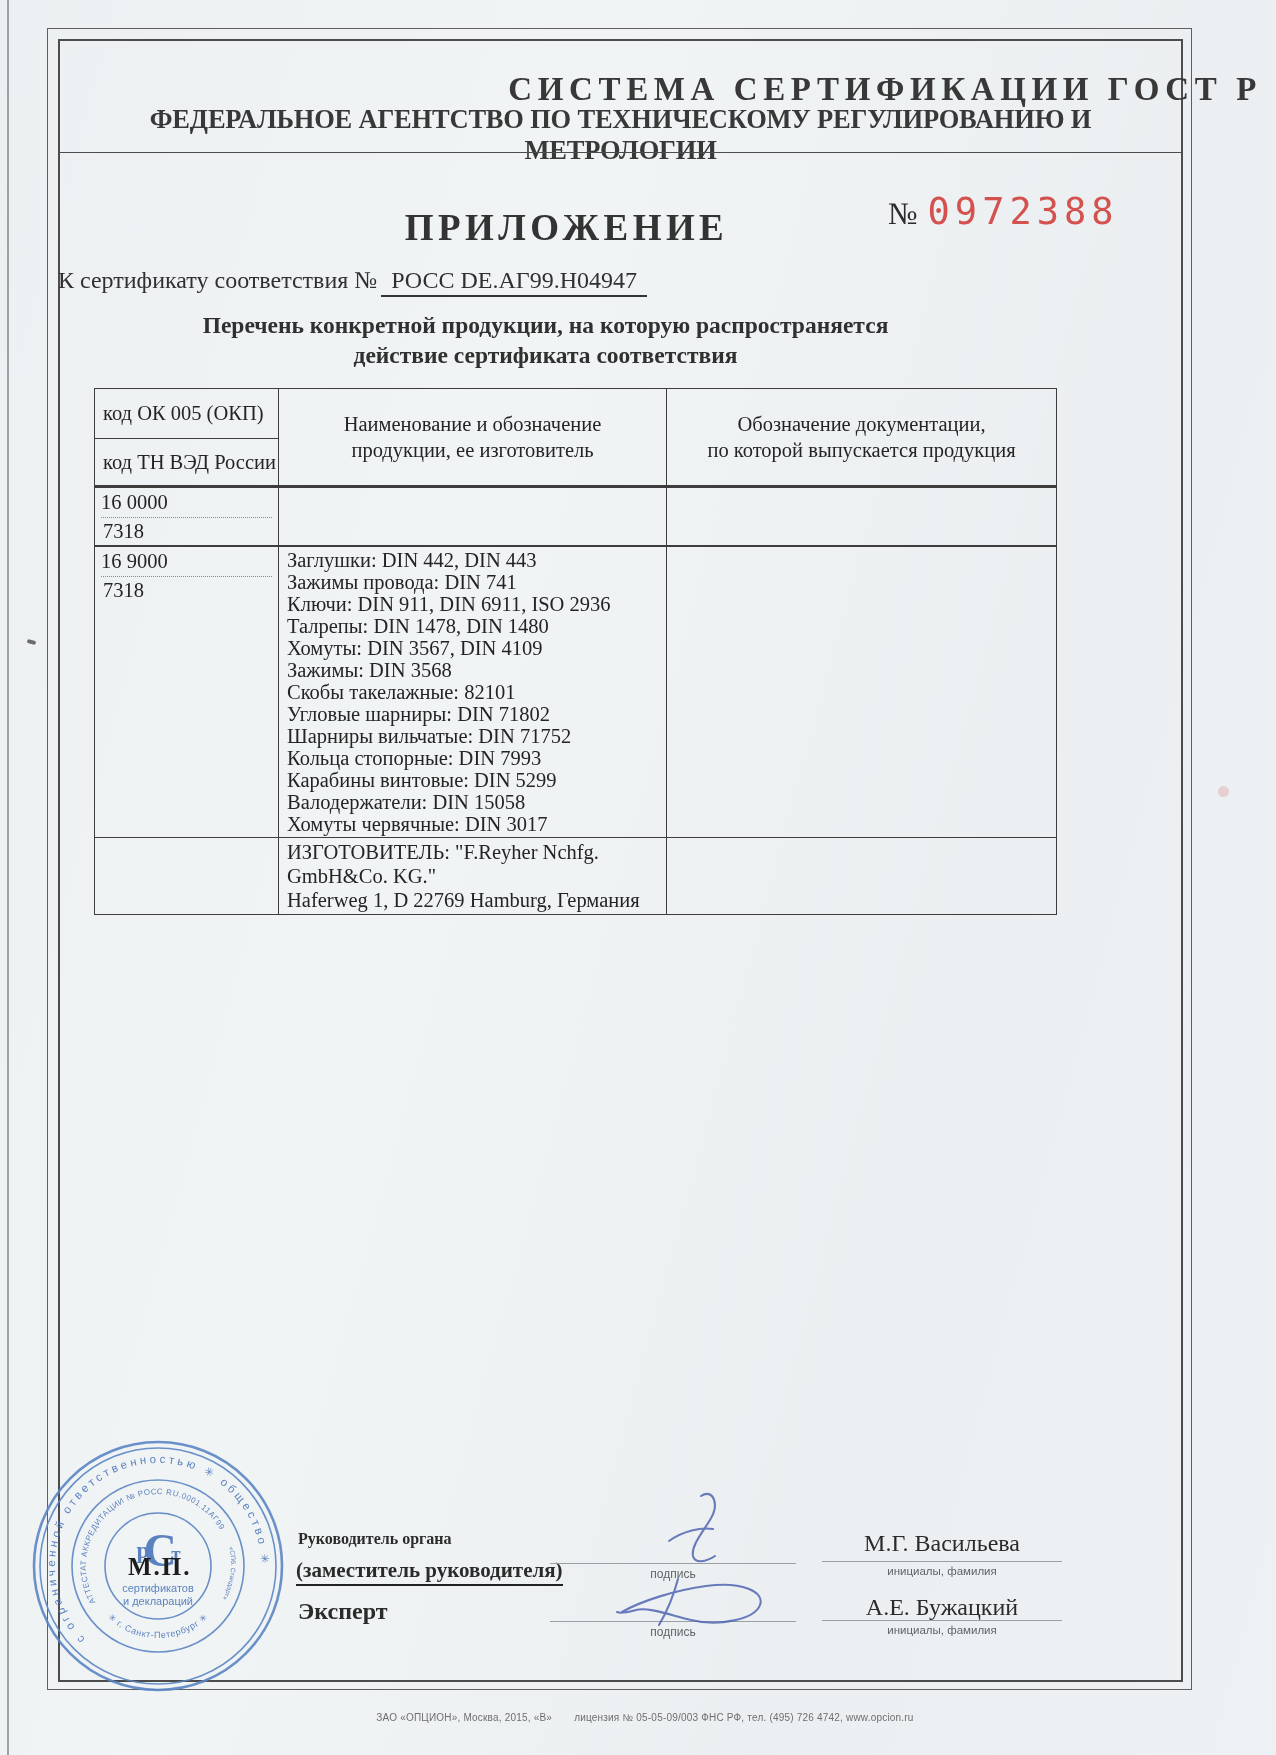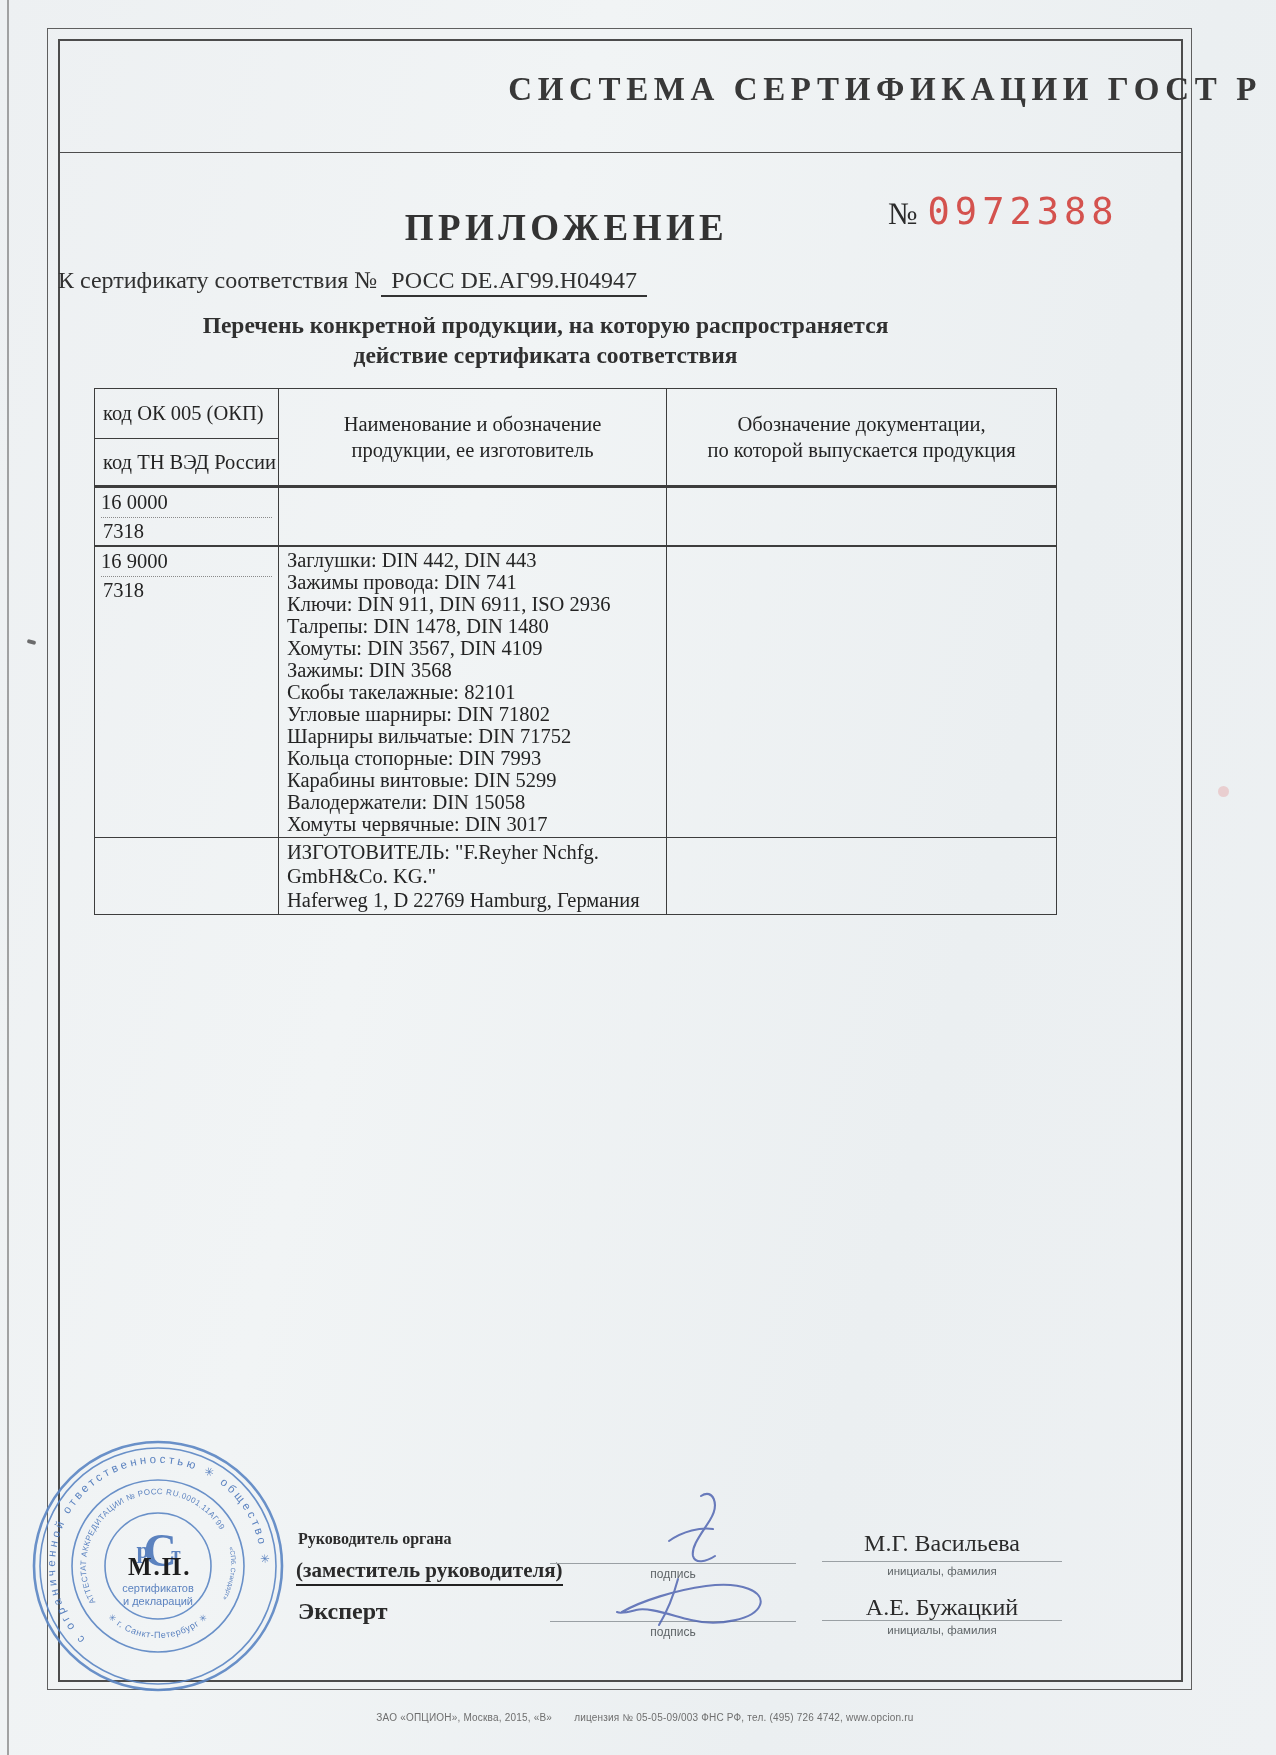--- a/index.html
+++ b/index.html
@@ -76,20 +76,21 @@
 <div id="canvas">
 
   <div class="abs scan-edge"></div>
   <div class="abs speck1"></div>
   <div class="abs speck2"></div>
 
   <div class="abs border-outer"></div>
   <div class="abs border-inner"></div>
 
   <div class="abs sys-title">СИСТЕМА СЕРТИФИКАЦИИ ГОСТ Р</div>
+  <div class="abs agency-title">ФЕДЕРАЛЬНОЕ АГЕНТСТВО ПО ТЕХНИЧЕСКОМУ РЕГУЛИРОВАНИЮ И МЕТРОЛОГИИ</div>
   <div class="abs header-rule"></div>
 
   <div class="abs doc-number">
     <span class="pref">№</span>
     <span class="val">0972388</span>
   </div>
 
   <div class="abs apx-title">ПРИЛОЖЕНИЕ</div>
 
   <div class="abs cert-line">

